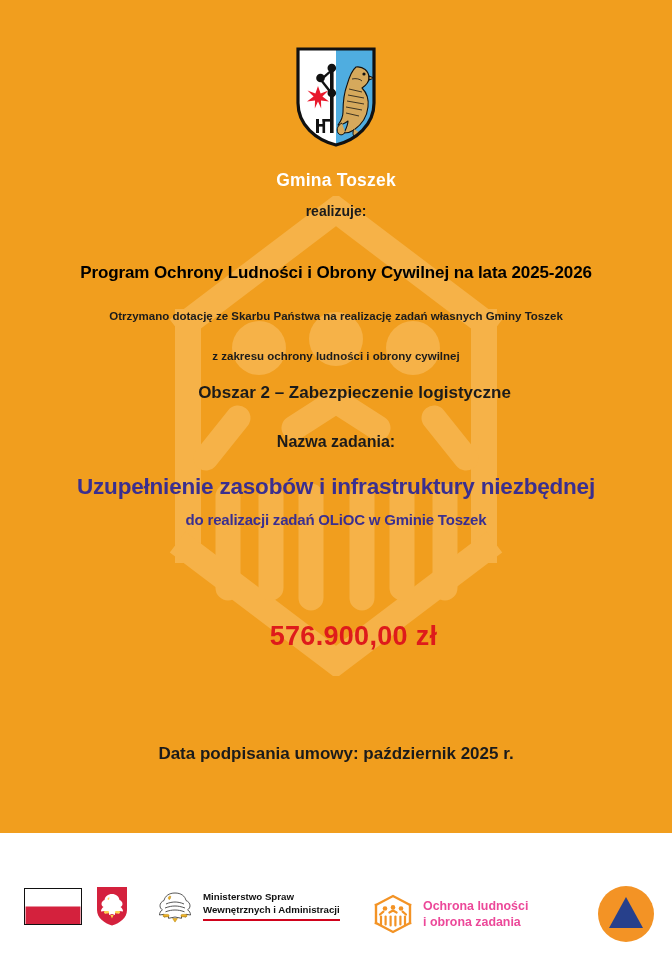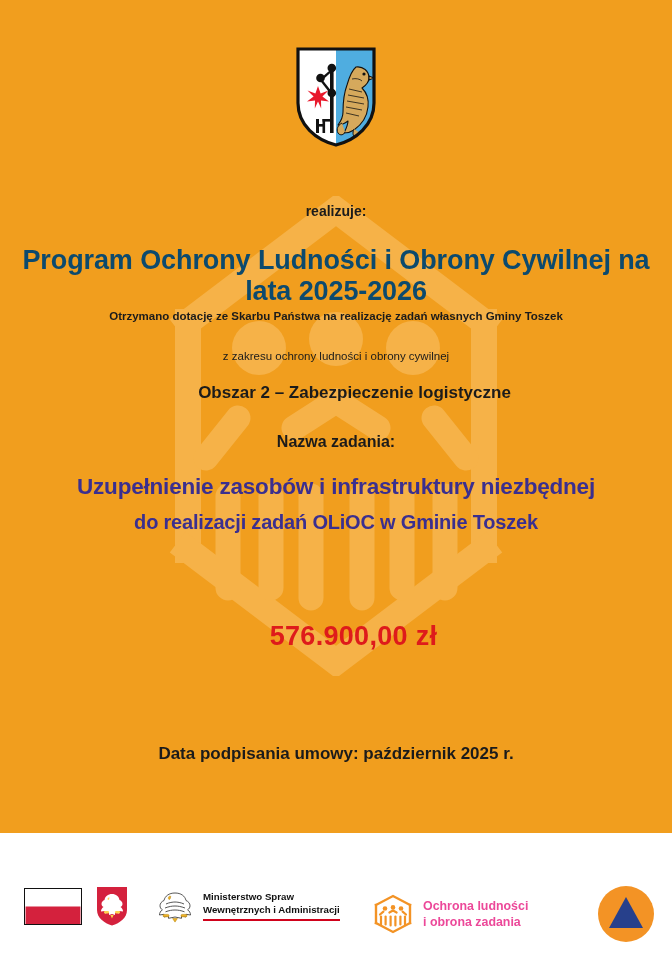--- a/index.html
+++ b/index.html
@@ -74,41 +74,41 @@
     position: absolute;
     left: 0; right: 0;
     top: 203px;
     color: #1b1b1b;
     font-size: 14px;
     font-weight: bold;
   }
   .t-program {
     position: absolute;
     left: 0; right: 0;
-    top: 245px;
-    color: #0c4a6e;
-    font-size: 27px;
+    top: 263px;
+    color: #000000;
+    font-size: 17px;
     font-weight: bold;
     letter-spacing: -0.1px;
   }
   .t-dotacja1 {
     position: absolute;
     left: 0; right: 0;
     top: 310px;
     color: #1b1b1b;
     font-size: 11.5px;
     font-weight: bold;
   }
   .t-dotacja2 {
     position: absolute;
     left: 0; right: 0;
     top: 350px;
     color: #1b1b1b;
     font-size: 11.5px;
-    font-weight: normal;
+    font-weight: bold;
   }
   .t-obszar {
     position: absolute;
     left: 0; right: 0;
     top: 383px;
     color: #1b1b1b;
     font-size: 17px;
     font-weight: bold;
     margin-left: 37px;
   }
@@ -127,21 +127,21 @@
     color: #3B2F8F;
     font-size: 22.5px;
     font-weight: bold;
     letter-spacing: -0.2px;
   }
   .t-nazwa2 {
     position: absolute;
     left: 0; right: 0;
     top: 511px;
     color: #3B2F8F;
-    font-size: 20px;
+    font-size: 15px;
     font-weight: bold;
     letter-spacing: -0.2px;
   }
   .t-wartosc {
     position: absolute;
     left: 0; right: 0;
     top: 589px;
     color: #1b1b1b;
     font-size: 17px;
     font-weight: bold;
@@ -328,20 +328,21 @@
           <g fill="#D6A95C" stroke="#111111" stroke-width="1">
             <path d="M48 78 C44 80 42 84 44 88 C46 91 50 90 51 87"></path>
             <path d="M60 84 C58 88 59 92 63 93 C66 93 67 90 66 88"></path>
           </g>
         </g>
         <path d="M4 4 H80 V58 C80 80 62 95 42 100 C22 95 4 80 4 58 Z" fill="none" stroke="#111111" stroke-width="3.2"></path>
       </svg>
     </div>
 
     <div class="content">
+      <div class="t-gmina">Gmina Toszek</div>
       <div class="t-realizuje">realizuje:</div>
       <div class="t-program">Program Ochrony Ludności i Obrony Cywilnej na lata 2025-2026</div>
       <div class="t-dotacja1">Otrzymano dotację ze Skarbu Państwa na realizację zadań własnych Gminy Toszek</div>
       <div class="t-dotacja2">z zakresu ochrony ludności i obrony cywilnej</div>
       <div class="t-obszar">Obszar 2 – Zabezpieczenie logistyczne</div>
       <div class="t-nazwa-label">Nazwa zadania:</div>
       <div class="t-nazwa1">Uzupełnienie zasobów i infrastruktury niezbędnej</div>
       <div class="t-nazwa2">do realizacji zadań OLiOC w Gminie Toszek</div>
       <div class="t-kwota">576.900,00 zł</div>
       <div class="t-data">Data podpisania umowy: październik 2025 r.</div>

